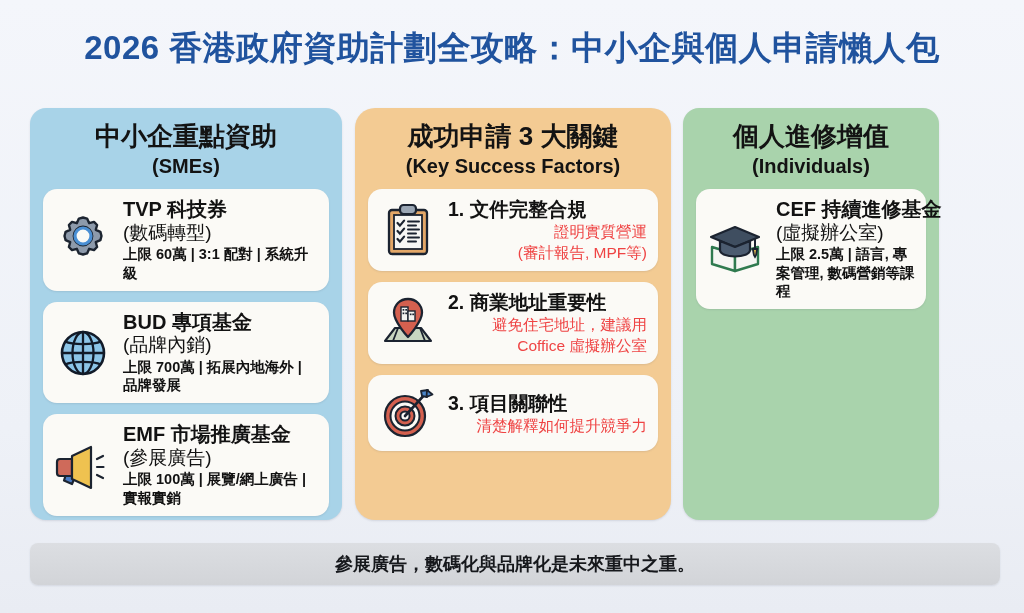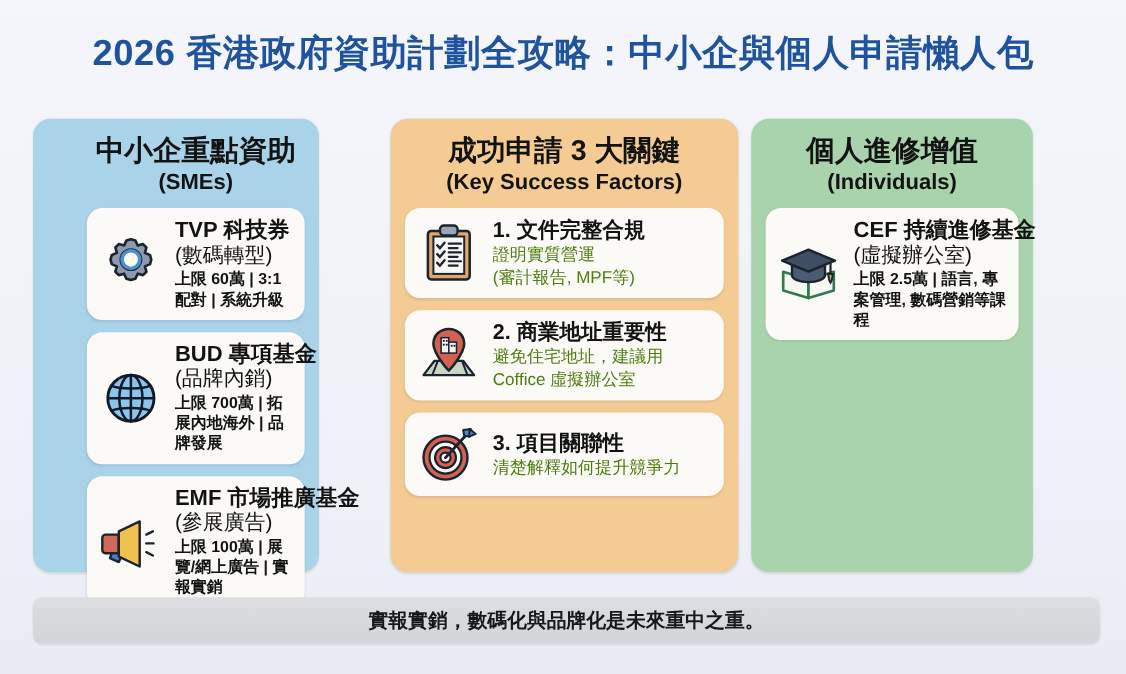--- a/index.html
+++ b/index.html
@@ -25,22 +25,22 @@
     white-space: nowrap;
   }
 
   
   .col {
     position: absolute;
     top: 108px;
     border-radius: 16px;
     box-shadow: 0 1px 2px rgba(80,90,110,.16);
   }
-  .col-1 { left: 30px;  width: 260px; height: 412px; background: #a8d3e8; padding-left: 36px; }
-  .col-2 { left: 355px; width: 316px; height: 412px; background: #f3cb93; }
+  .col-1 { left: 30px;  width: 312px; height: 412px; background: #a8d3e8; }
+  .col-2 { left: 355px; width: 316px; height: 412px; background: #f3cb93; border-radius: 20px; }
   .col-3 { left: 683px; width: 256px; height: 412px; background: #a9d3ac; }
 
   .col-head {
     padding-top: 12px;
     text-align: center;
     color: #131313;
   }
   .col-head .cn {
     font-size: 26px; font-weight: bold; line-height: 1.28;
     white-space: nowrap;
@@ -75,21 +75,21 @@
   .card .t2 {
     font-size: 19px; font-weight: normal; line-height: 1.18;
     white-space: nowrap;
   }
   .card .t3 {
     font-size: 14.5px; font-weight: bold; line-height: 1.26;
     margin-top: 1px;
   }
   .card .sub {
     font-size: 15.5px; font-weight: normal; line-height: 1.26;
-    margin-top: 1px; color: #4d7c0f;
+    margin-top: 1px; color: #ef4444; text-align: right;
   }
   .card.step .t1 { font-size: 19.5px; }
 
   
   .card.solo { align-items: center; }
   .card.solo .txt { text-align: left; }
 
   
   .footer {
     position: absolute;
@@ -289,16 +289,16 @@
           <div class="t1">CEF 持續進修基金</div>
           <div class="t2">(虛擬辦公室)</div>
           <div class="t3">上限 2.5萬 | 語言, 專案管理, 數碼營銷等課程</div>
         </div>
       </div>
 
     </div>
   </div>
 
   <div class="footer">
-    <span>實報實銷，數碼化與品牌化是未來重中之重。</span>
+    <span>參展廣告，數碼化與品牌化是未來重中之重。</span>
   </div>
 
 </div>
 
 </body></html>

